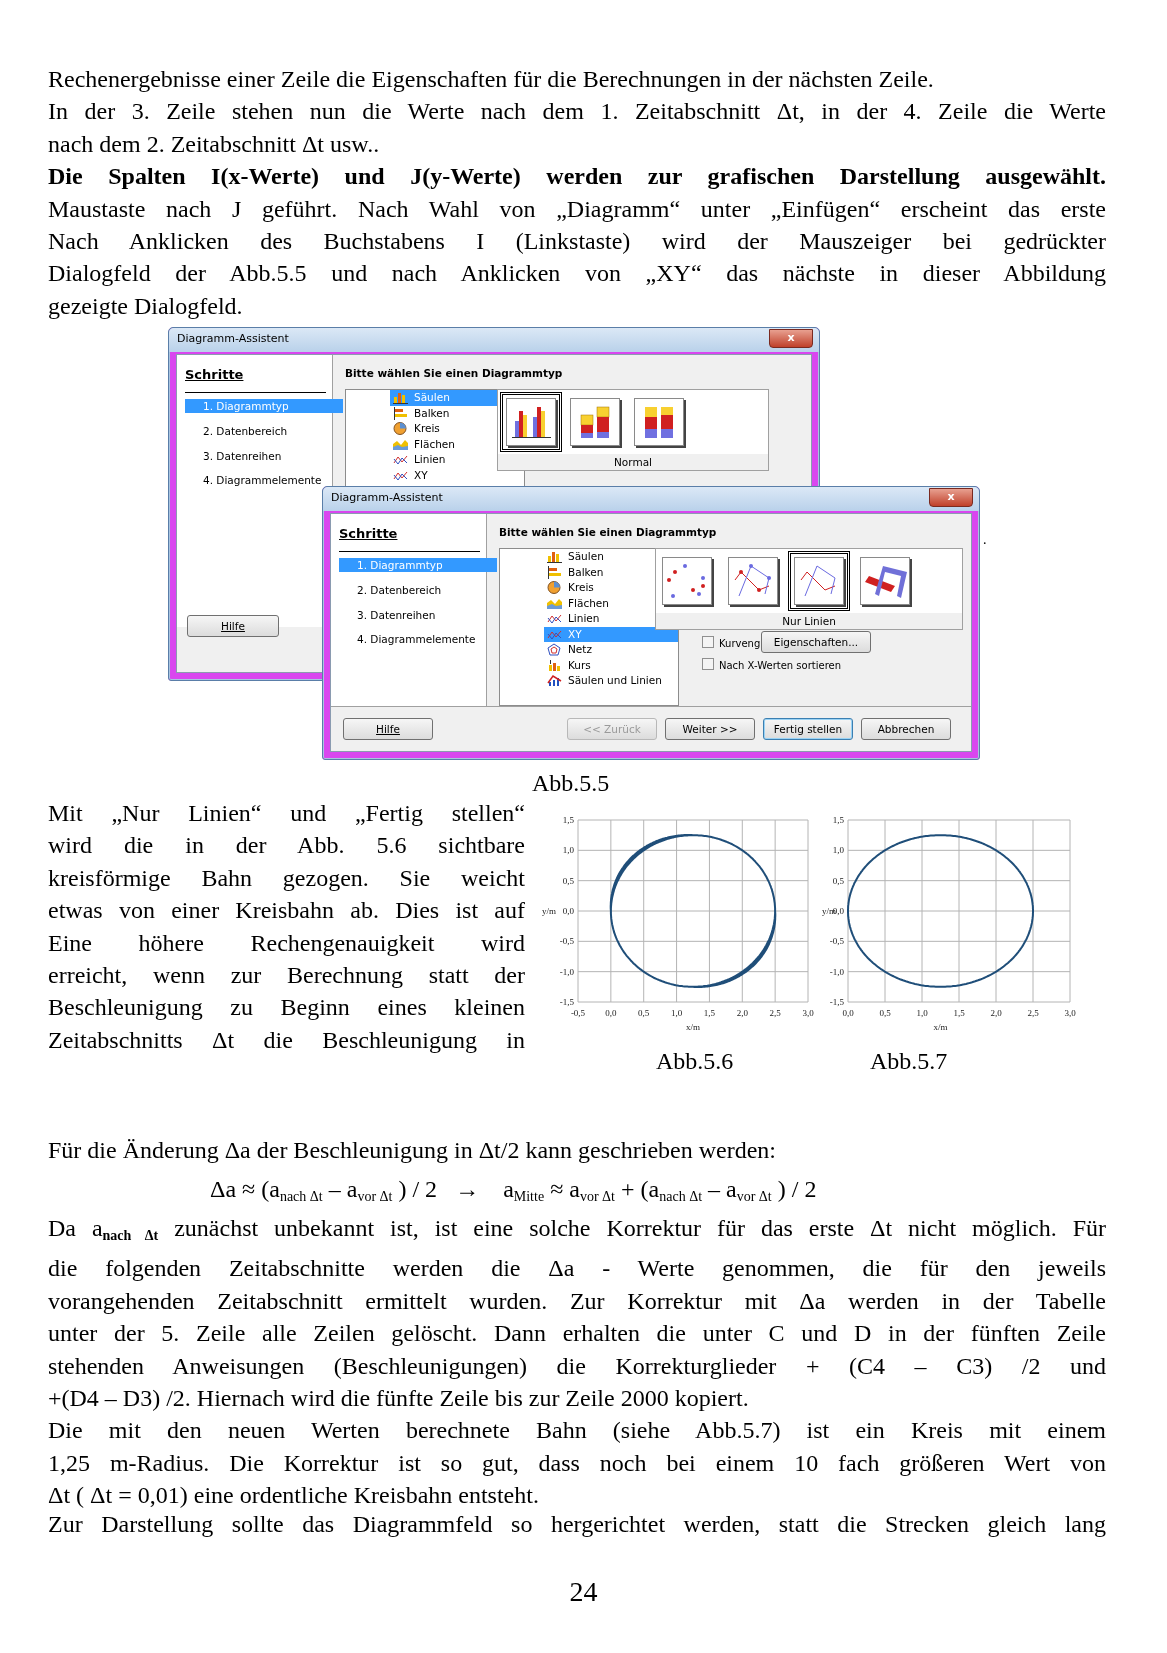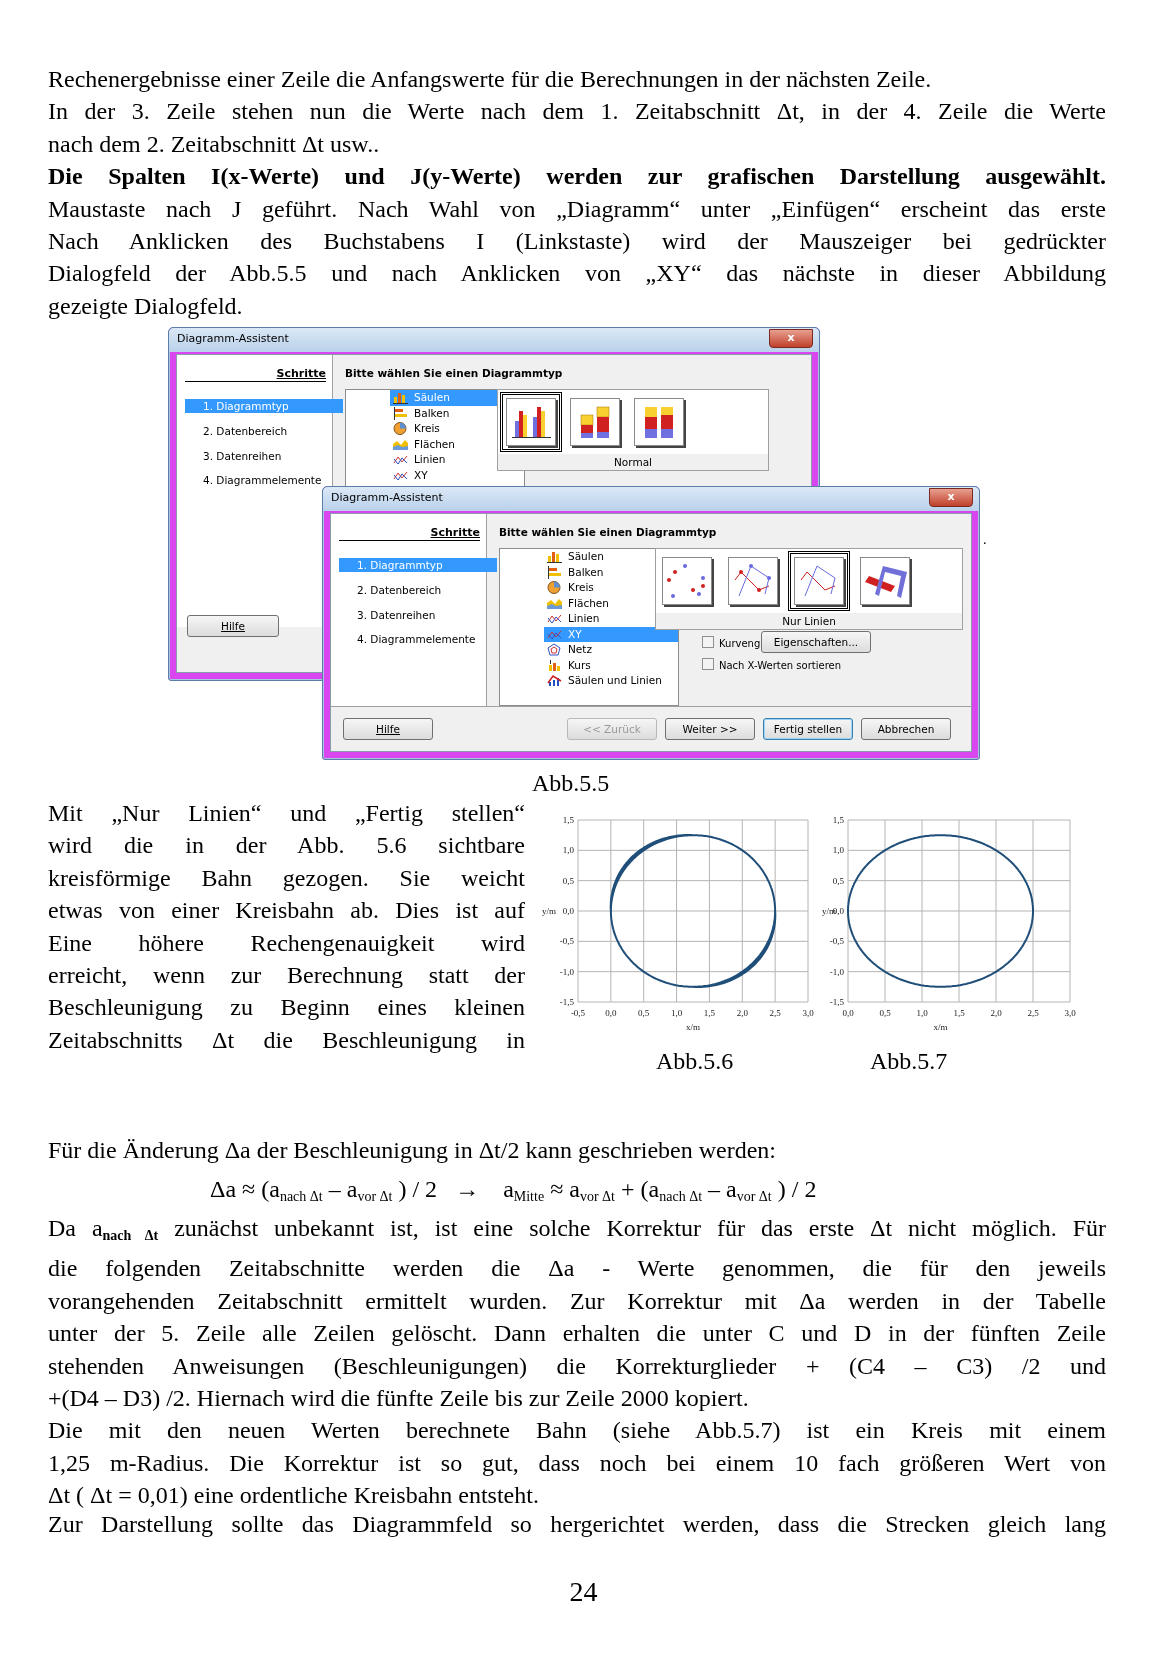--- a/index.html
+++ b/index.html
@@ -13,21 +13,21 @@
   
   .dlg { position:absolute; background:#d946ef; border:1px solid #5a7ea8; border-radius:5px 5px 3px 3px;
          box-shadow:0 0 0 1px #a8c4e0 inset; font-family:"DejaVu Sans", sans-serif; }
   .dlg .title { position:absolute; left:8px; top:4px; font-size:11px; color:#000; }
   .dlg .titlebar { position:absolute; left:0; right:0; top:0; height:24px;
          background:linear-gradient(#dbe8f6,#b9d1ea); border-radius:5px 5px 0 0; }
   .dlg .closebtn { position:absolute; top:1px; width:42px; height:17px; background:linear-gradient(#e8a090,#c0402a);
          border:1px solid #7a2a20; border-radius:0 0 4px 4px; color:#fff; font-size:11px; text-align:center; line-height:16px; font-weight:bold; }
   .dlg .body { position:absolute; left:7px; right:7px; top:26px; bottom:7px; background:#f0f0f0; border:1px solid #8a9bb0; }
   .dlg .steps { position:absolute; left:0; top:0; width:155px; bottom:45px; background:#fff; border-right:1px solid #a0a0a0; }
-  .dlg .steps .hdr { position:absolute; left:8px; top:12px; right:6px; font-size:11px; font-weight:bold; border-bottom:1px solid #000; padding-bottom:1px; text-decoration:underline;text-align:right; }
+  .dlg .steps .hdr { position:absolute; left:8px; top:12px; right:6px; font-size:13px; font-weight:bold; border-bottom:1px solid #000; padding-bottom:10px; text-decoration:underline; }
   .dlg .steps .st { position:absolute; left:8px; font-size:10.5px; height:14px; line-height:14px; width:140px; padding-left:18px; }
   .dlg .steps .st.sel { background:#3399ff; color:#fff; }
   .dlg .heading { position:absolute; left:168px; top:12px; font-size:10.5px; font-weight:bold; }
   .dlg .typelist { position:absolute; left:168px; top:34px; width:134px; background:#fff; border:1px solid #8c8c8c;padding-left:44px; }
   .dlg .typelist .it { height:15.5px; line-height:15.5px; font-size:10.5px; padding-left:24px; position:relative; }
   .dlg .typelist .it.sel { background:#3399ff; color:#fff; }
   .dlg .typelist .ic { position:absolute; left:3px; top:1px; width:15px; height:13px; }
   .dlg .preview { position:absolute; background:#fff; border:1px solid #a0a0a0; }
   .dlg .preview .cap { position:absolute; left:0; right:0; bottom:0; height:16px; background:#f0f0f0; font-size:10.5px; text-align:center; line-height:16px; }
   .dlg .thumb { position:absolute; width:48px; height:46px; background:#fff; border:1px solid #8a8a8a; box-shadow:2px 2px 0 #444; }
@@ -45,21 +45,21 @@
   .chart { position:absolute; }
   .chart text { font-family:"Liberation Serif", serif; font-size:9px; fill:#222; }
   .sub { font-size:14px; vertical-align:-4px; }
   .formula { position:absolute; left:210px; top:1176px; font-size:24px; white-space:nowrap; }
   .pagenum { position:absolute; left:0; right:0; top:1576px; text-align:center; font-size:28px; }
 </style>
 </head>
 <body>
 
 <div class="p" style="top:63px;">
-  <span class="ln last">Rechenergebnisse einer Zeile die Anfangswerte für die Berechnungen in der nächsten Zeile.</span>
+  <span class="ln last">Rechenergebnisse einer Zeile die Eigenschaften für die Berechnungen in der nächsten Zeile.</span>
   <span class="ln">In der 3. Zeile stehen nun die Werte nach dem 1. Zeitabschnitt Δt, in der 4. Zeile die Werte</span>
   <span class="ln last">nach dem 2. Zeitabschnitt Δt usw..</span>
   <span class="ln bold">Die Spalten I(x-Werte)  und J(y-Werte) werden zur grafischen Darstellung ausgewählt.</span>
   <span class="ln">Maustaste nach J geführt.  Nach Wahl von „Diagramm“  unter „Einfügen“ erscheint das erste</span>
   <span class="ln">Nach Anklicken des Buchstabens I (Linkstaste) wird der Mauszeiger  bei gedrückter</span>
   <span class="ln">Dialogfeld  der Abb.5.5 und nach Anklicken von „XY“ das nächste in dieser Abbildung</span>
   <span class="ln last">gezeigte Dialogfeld.</span>
 </div>
 
 <div class="dlg" style="left:168px; top:327px; width:650px; height:352px;">
@@ -349,16 +349,16 @@
   <span class="ln">die folgenden  Zeitabschnitte werden die Δa - Werte genommen, die für den jeweils</span>
   <span class="ln">vorangehenden Zeitabschnitt ermittelt wurden. Zur Korrektur  mit Δa werden in der Tabelle</span>
   <span class="ln">unter der 5. Zeile alle Zeilen gelöscht. Dann erhalten die unter C und D in der fünften Zeile</span>
   <span class="ln">stehenden Anweisungen (Beschleunigungen) die Korrekturglieder + (C4 – C3) /2   und</span>
   <span class="ln last">+(D4 – D3) /2. Hiernach wird die fünfte Zeile bis zur Zeile 2000 kopiert.</span>
   <span class="ln">Die mit den neuen Werten berechnete Bahn (siehe Abb.5.7) ist ein  Kreis mit einem</span>
   <span class="ln">1,25 m-Radius. Die Korrektur ist so gut, dass noch bei einem 10 fach größeren Wert von</span>
   <span class="ln last">Δt ( Δt = 0,01) eine ordentliche Kreisbahn entsteht.</span>
 </div>
 <div class="p" style="top:1508px;">
-  <span class="ln">Zur Darstellung sollte das Diagrammfeld so hergerichtet werden, dass die Strecken gleich lang</span>
+  <span class="ln">Zur Darstellung sollte das Diagrammfeld so hergerichtet werden, statt die Strecken gleich lang</span>
 </div>
 
 <div class="pagenum">24</div>
 
 </body></html>

